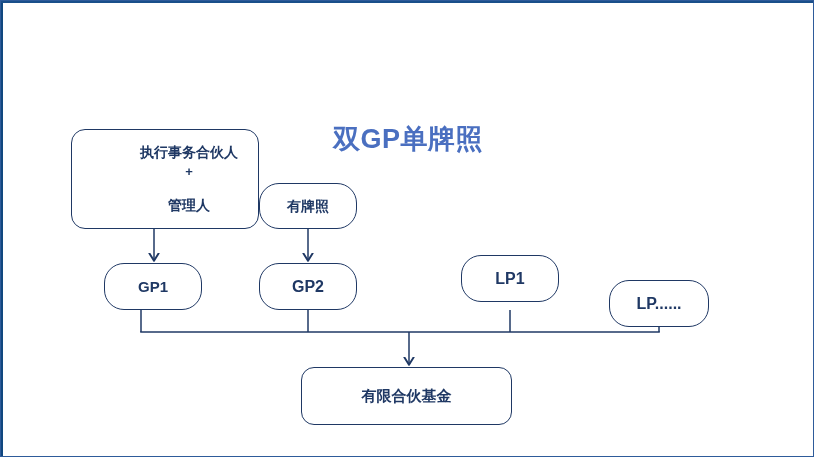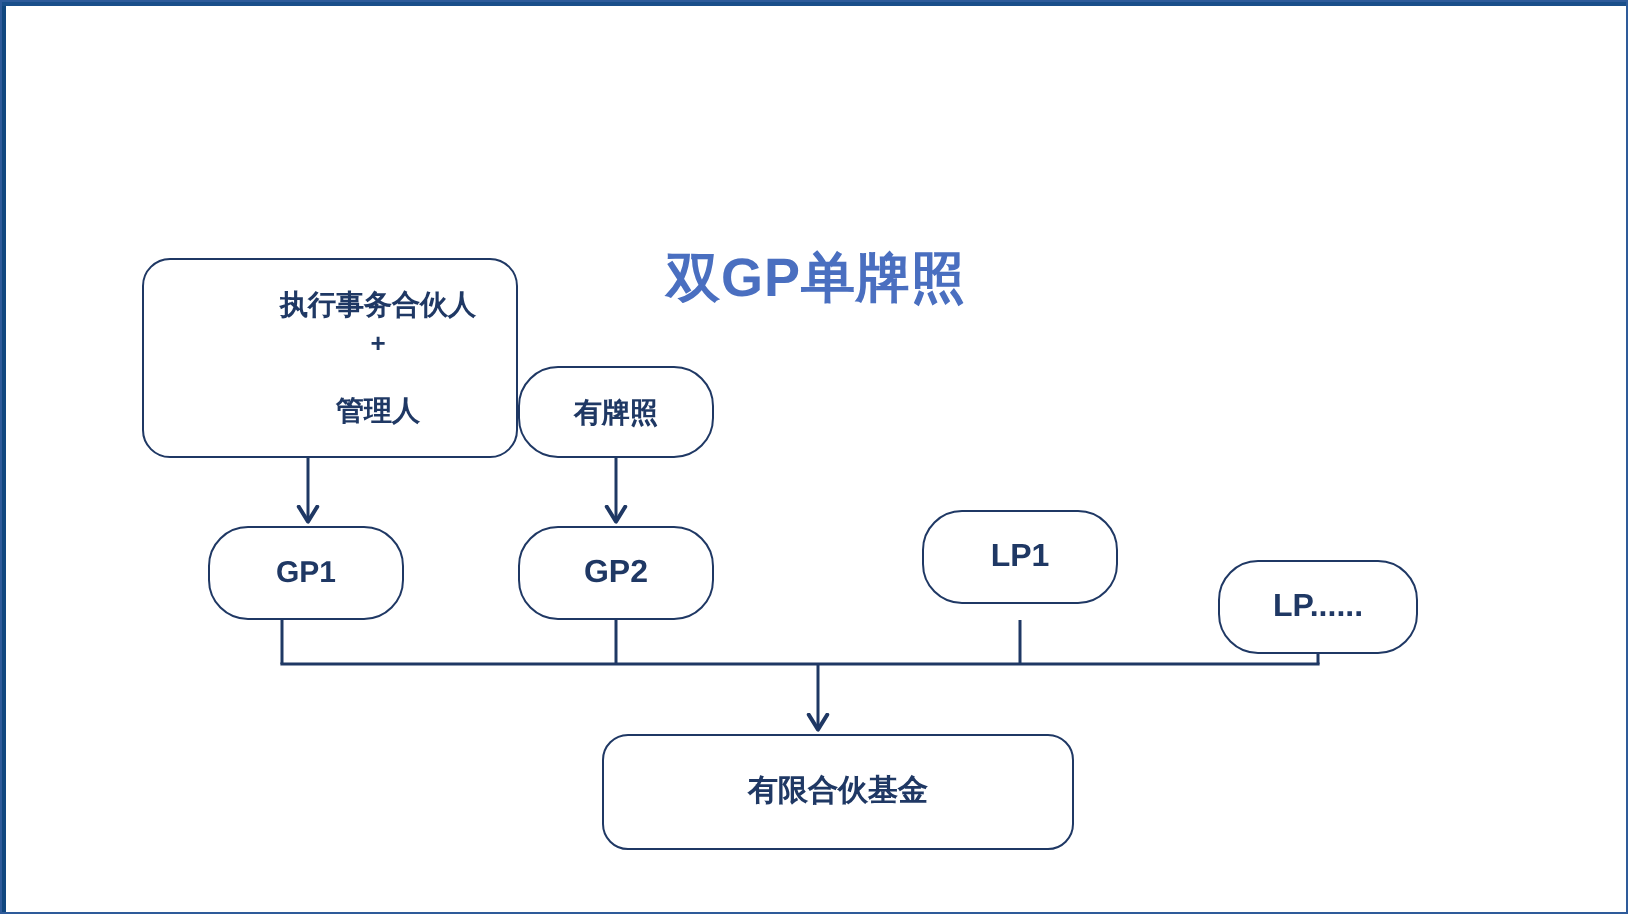--- a/index.html
+++ b/index.html
@@ -76,21 +76,21 @@
   #node-gpmanager { left: 70px;  top: 128px; width: 188px; height: 100px; border-radius: 14px; font-size: 14px; padding-left: 48px; }
   #node-gpmanager .l1 { font-size: 14px; }
   #node-gpmanager .l2 { font-size: 13px; font-weight: bold; margin: 1px 0; }
   #node-gpmanager .l3 { font-size: 14px; margin-top: 16px; }
 
   #node-license  { left: 258px; top: 182px; width: 98px;  height: 46px; font-size: 14px; }
   #node-gp1      { left: 103px; top: 262px; width: 98px;  height: 47px; font-size: 15px; }
   #node-gp2      { left: 258px; top: 262px; width: 98px;  height: 47px; font-size: 16px; }
   #node-lp1      { left: 460px; top: 254px; width: 98px;  height: 47px; font-size: 16px; }
   #node-lpmore   { left: 608px; top: 262px; width: 100px; height: 47px; font-size: 16px; margin-top: 17px; }
-  #node-fund     { left: 300px; top: 366px; width: 236px; height: 58px; border-radius: 13px; font-size: 15px; }
+  #node-fund     { left: 300px; top: 366px; width: 211px; height: 58px; border-radius: 13px; font-size: 15px; }
 
   
   #wires {
     position: absolute;
     left: 0; top: 0;
     width: 814px; height: 457px;
     z-index: 1;
   }
 </style>
 </head>

